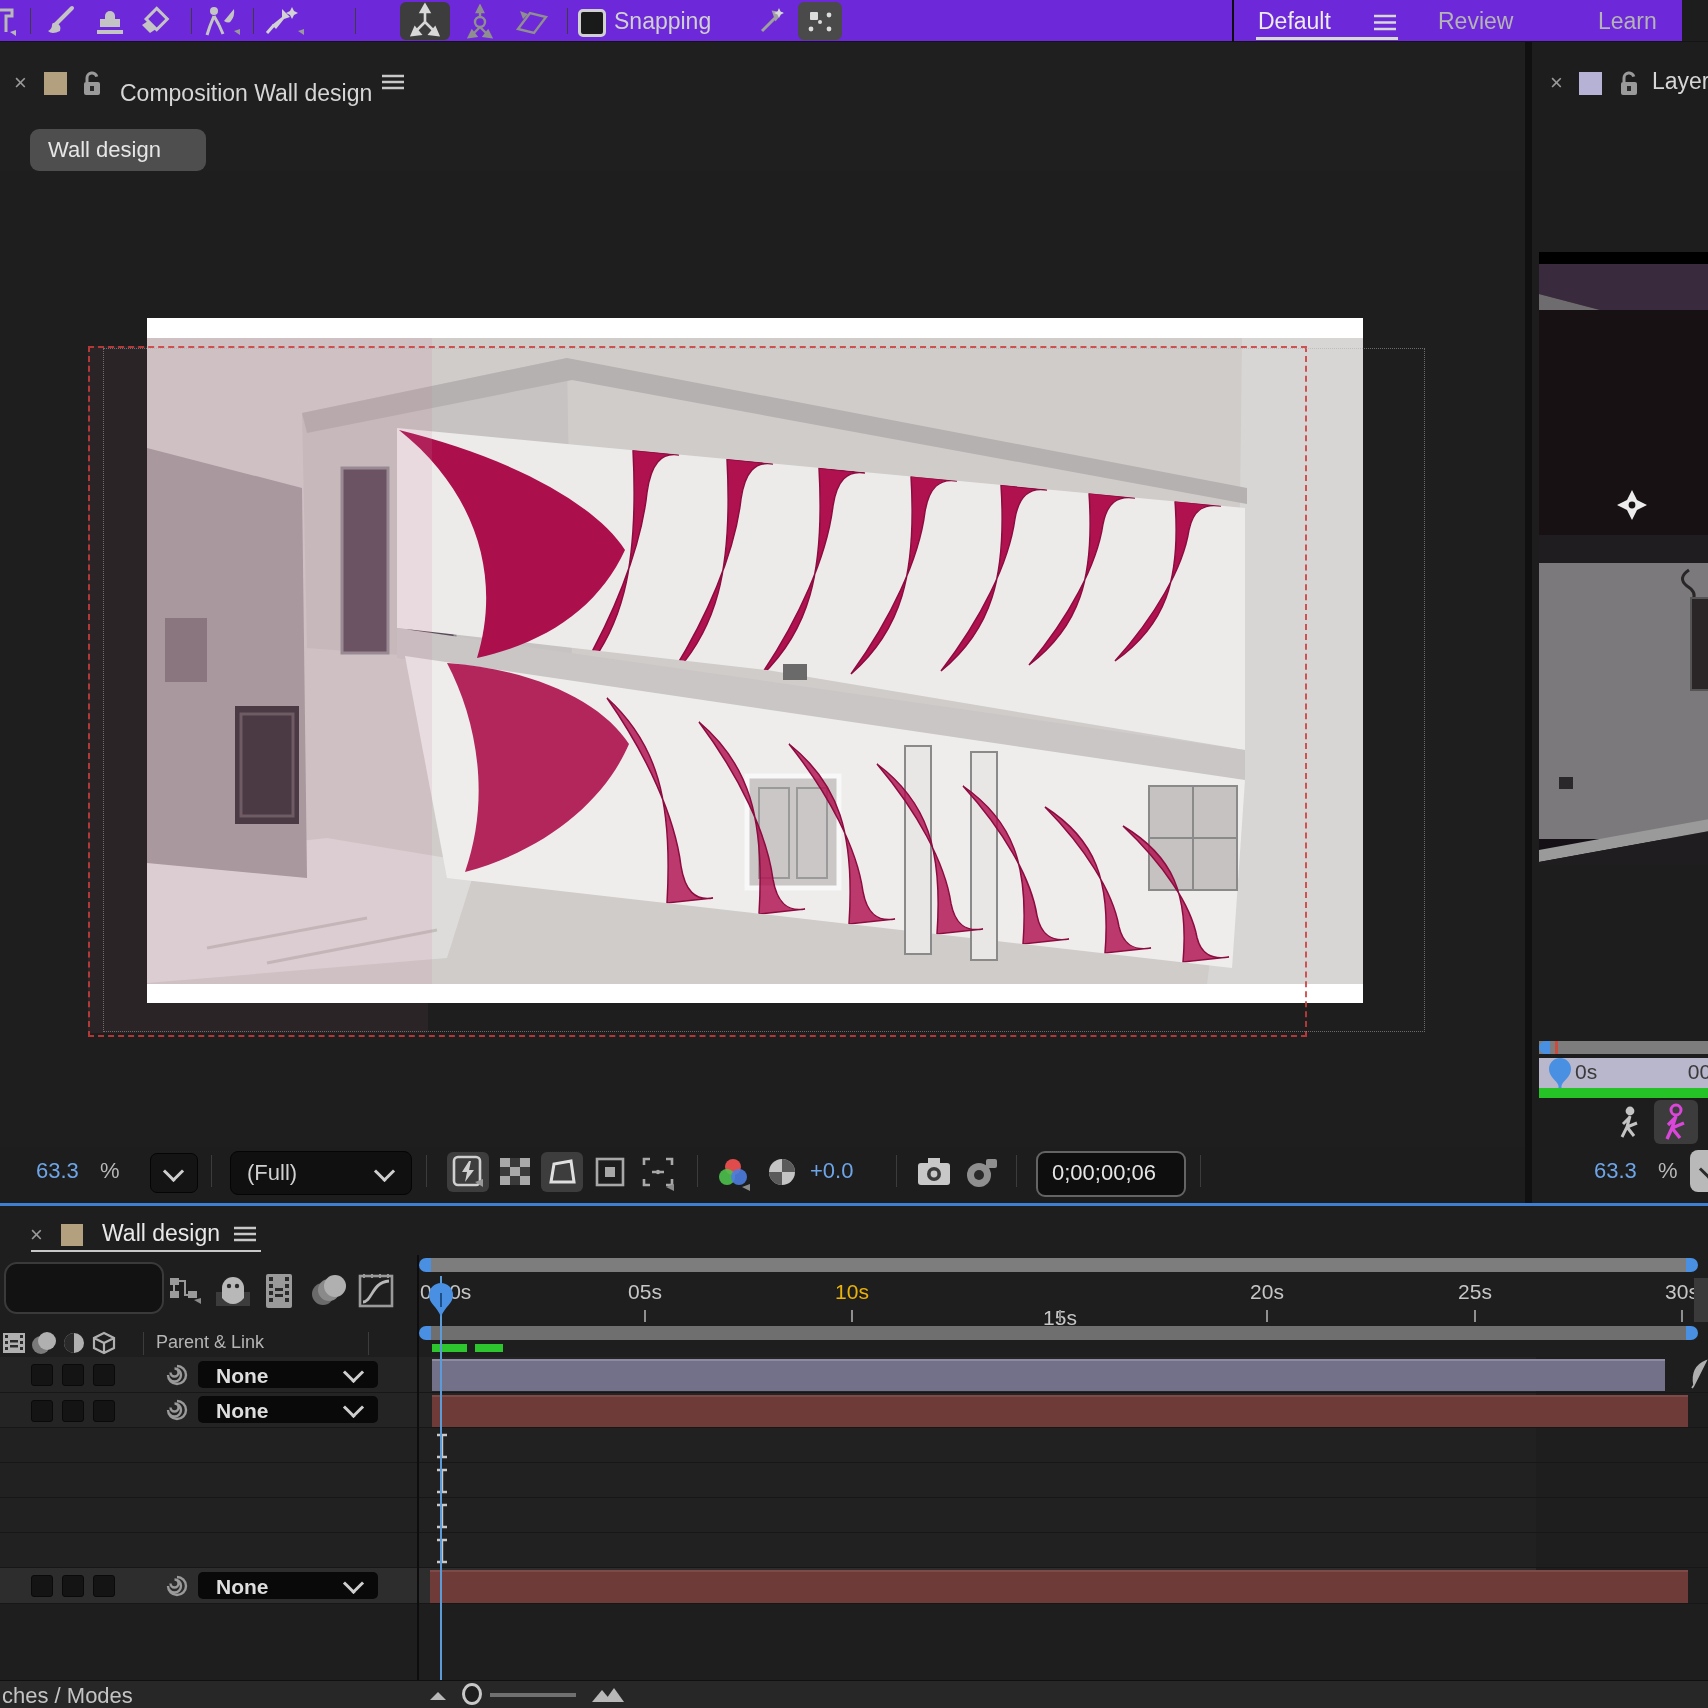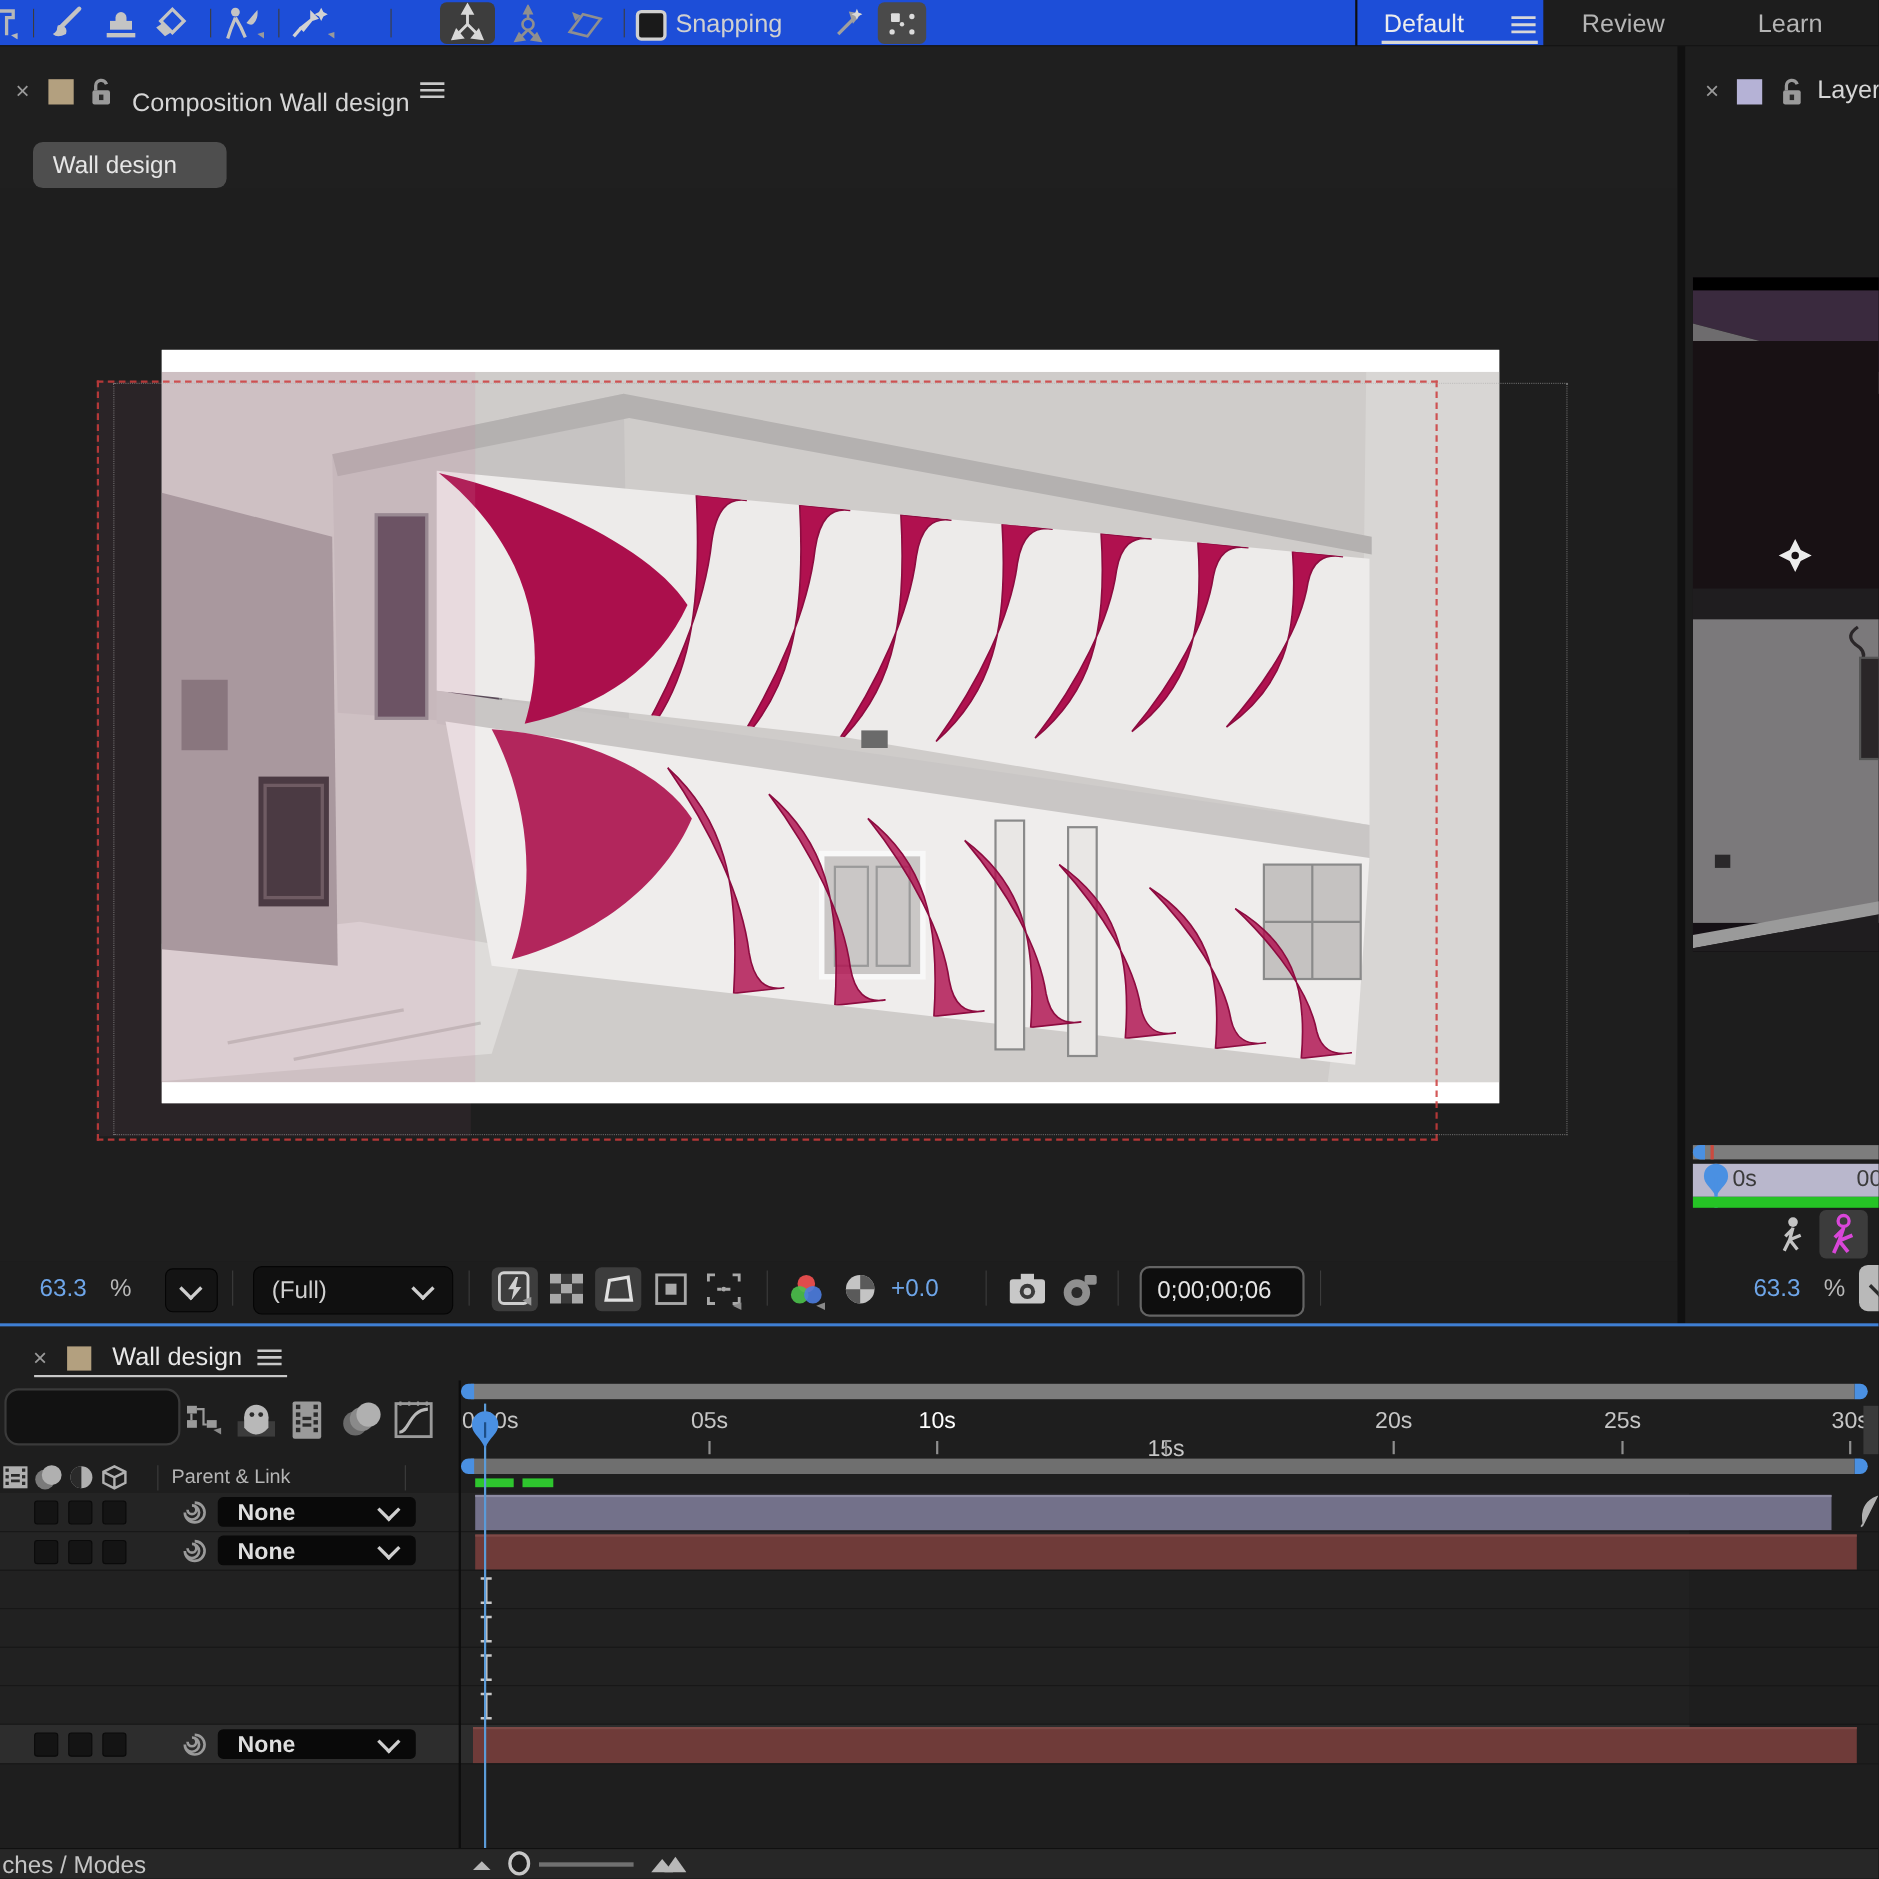--- a/index.html
+++ b/index.html
@@ -19,21 +19,21 @@
   .rowline{position:absolute;left:0;width:1708px;height:1px;background:#171717;}
   .ibeam path{stroke:#c9c9c9;stroke-width:2.4;fill:none;}
   .tick{position:absolute;width:2px;height:12px;background:#8f8f8f;}
   svg{display:block;}
 </style>
 </head>
 <body>
 
 <div class="app">
 
-  <div class="abs" style="left:0;top:0;width:1403px;height:42px;background:#1d4ed8;">
+  <div class="abs" style="left:0;top:0;width:1682px;height:42px;background:#6d28d9;">
     <div class="abs hline" style="left:0;top:41px;width:1708px;height:2px;"></div>
 
     <div class="abs" style="left:-6px;top:6px;">
       <svg width="24" height="30">
           <path d="M4 4 h14 v6 h-6 v16" stroke="#b8b8b8" stroke-width="3" fill="none"></path>
           <path d="M16 26 l6 4 v-6 Z" fill="#b8b8b8"></path>
         </svg>
     </div>
     <div class="abs sep" style="left:30px;top:8px;height:26px;"></div>
 
@@ -476,21 +476,21 @@
         </svg>
     </div>
 
     <div class="abs" style="left:428px;top:52px;width:1258px;height:14px;background:#7d7d7d;"></div>
     <div class="abs" style="left:419px;top:52px;width:12px;height:14px;background:#4a90e2;border-radius:7px 0 0 7px;"></div>
     <div class="abs" style="left:1686px;top:52px;width:12px;height:14px;background:#4a90e2;border-radius:0 7px 7px 0;"></div>
 
     <div class="abs" style="left:419px;top:68px;width:1289px;height:48px;">
       <span class="t" style="position:absolute;left:1px;top:6px;font-size:21px;color:#c6c6c6;">0:00s</span>
       <span class="t" style="position:absolute;left:226px;top:6px;font-size:21px;color:#c6c6c6;transform:translateX(-50%);">05s</span>
-      <span class="t" style="position:absolute;left:433px;top:6px;font-size:21px;color:#ffffff;transform:translateX(-50%);">10s</span>
+      <span class="t" style="position:absolute;left:433px;top:6px;font-size:21px;color:#eab308;transform:translateX(-50%);">10s</span>
       <span class="t" style="position:absolute;left:641px;top:6px;font-size:21px;color:#c6c6c6;transform:translateX(-50%);margin-top:26px;">15s</span>
       <span class="t" style="position:absolute;left:848px;top:6px;font-size:21px;color:#c6c6c6;transform:translateX(-50%);">20s</span>
       <span class="t" style="position:absolute;left:1056px;top:6px;font-size:21px;color:#c6c6c6;transform:translateX(-50%);">25s</span>
       <span class="t" style="position:absolute;left:1263px;top:6px;font-size:21px;color:#c6c6c6;transform:translateX(-50%);">30s</span>
       <div class="tick" style="left:225px;top:36px;"></div>
       <div class="tick" style="left:432px;top:36px;"></div>
       <div class="tick" style="left:640px;top:36px;"></div>
       <div class="tick" style="left:847px;top:36px;"></div>
       <div class="tick" style="left:1055px;top:36px;"></div>
       <div class="tick" style="left:1262px;top:36px;"></div>

